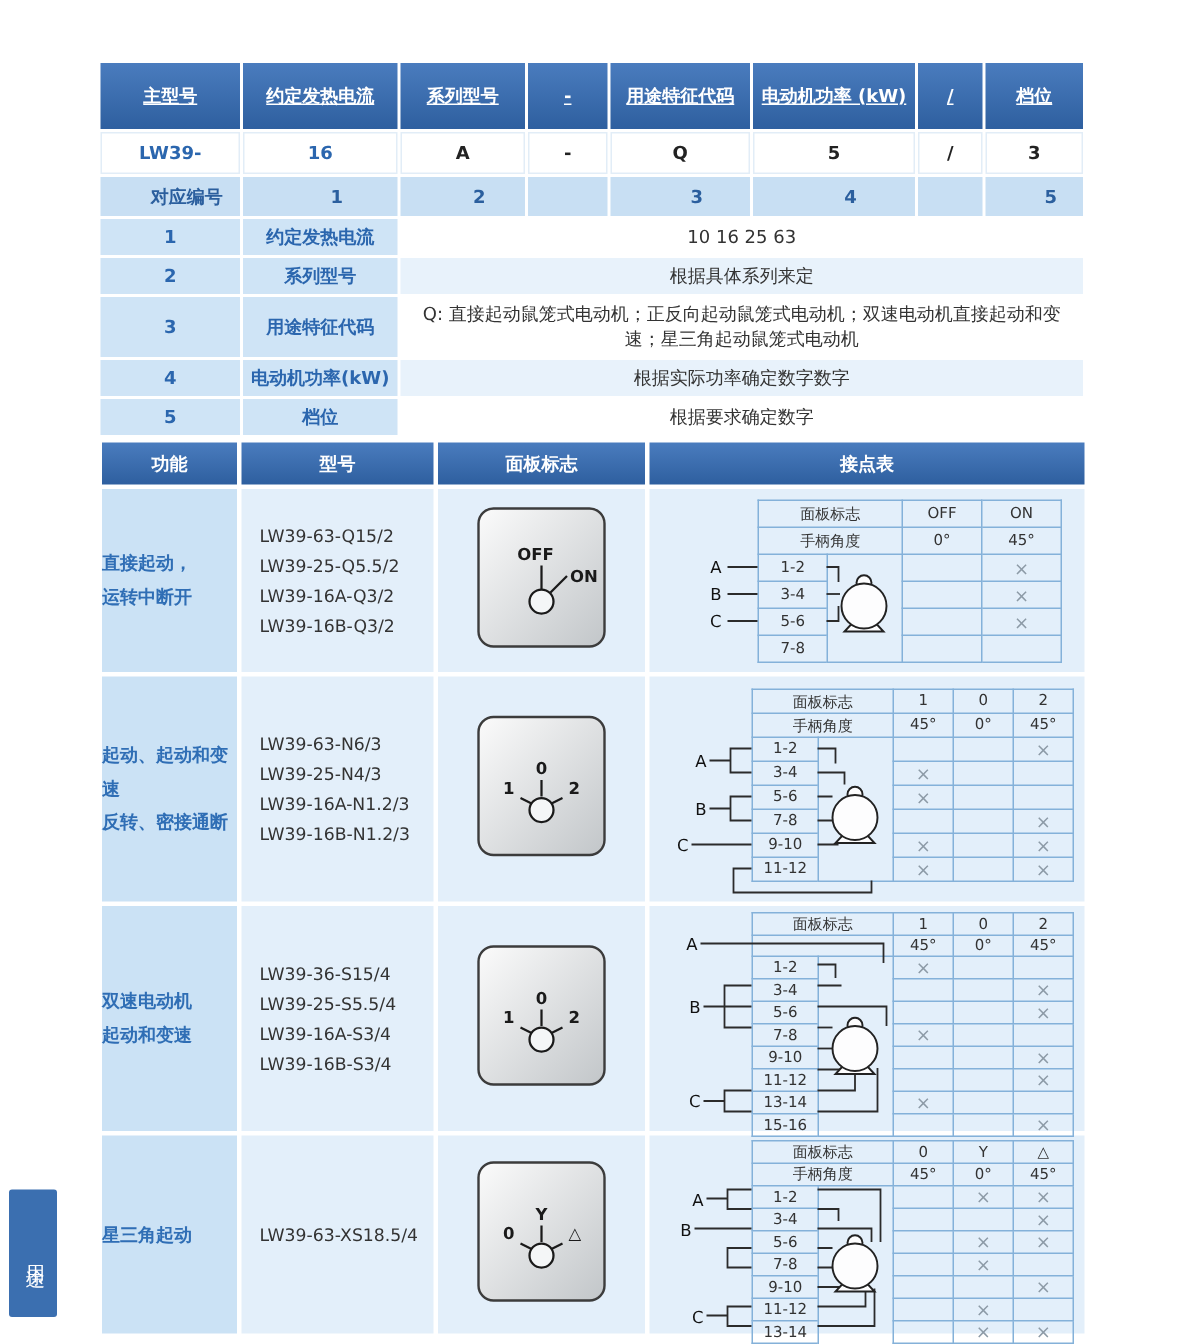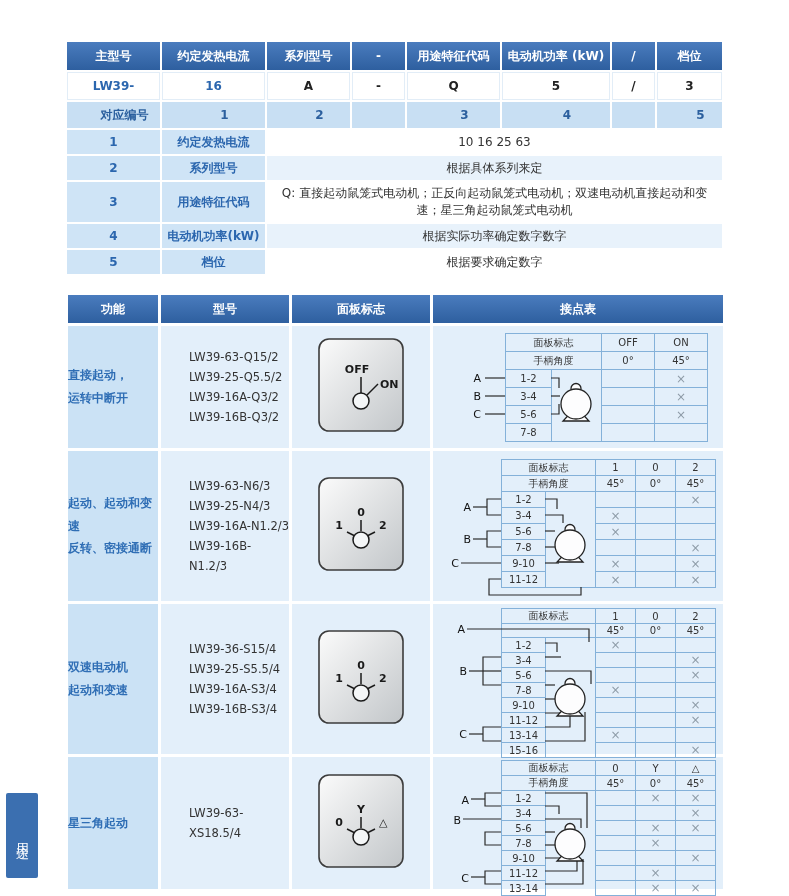--- a/index.html
+++ b/index.html
@@ -10,22 +10,23 @@
   }
   .title { position:absolute; left:65px; top:10px; font-size:14px; font-weight:bold; color:#1a1a1a; }
 
   
   table.t1 {
     position:absolute; left:65px; top:40px;
     border-collapse:separate; border-spacing:2px; table-layout:fixed;
   }
   table.t1 th, table.t1 td { font-size:12px; text-align:center; vertical-align:middle; }
   table.t1 th {
-    height:28px; color:#fff; font-weight:bold;
+    height:44px; color:#fff; font-weight:bold;
     background:linear-gradient(180deg,#4a7cbe,#2e5f9f);
+    text-decoration:underline;
   }
   tr.ex td { height:28px; background:#fff; border:1px solid #e2edf7; color:#222; font-weight:bold;margin-top:21px; }
   tr.ex td.bl { color:#2b66ae; }
   tr.ix td { height:26px; background:#c8dff3; color:#2b5f9e; font-weight:bold;padding-left:22px; }
   tr.nt td { height:24px; }
   tr.nt td.no, tr.nt td.lb { background:#cfe4f6; color:#2b66ae; font-weight:bold; }
   tr.nt td.ds { background:#fff; color:#333; padding:2px 8px; }
   tr.nt.alt td.ds { background:#e8f2fb; }
   tr.nt.tall td { height:40px; }
 
@@ -35,21 +36,21 @@
     border-collapse:separate; border-spacing:3px; table-layout:fixed;
   }
   table.t2 th {
     height:28px; color:#fff; font-weight:bold; font-size:12px;
     background:linear-gradient(180deg,#4a7cbe,#2e5f9f);
     margin-left:45px;
   }
   td.fn { background:#cbe2f5; color:#2f6eb5; font-weight:600; font-size:12px;
           text-align:left; padding-left:0; vertical-align:middle; line-height:1.9; }
   td.md { background:#e3effa; color:#333; font-size:11.5px; text-align:left;
-          padding-left:28px; vertical-align:middle; line-height:1.75; }
+          padding-left:12px; vertical-align:middle; line-height:1.75; }
   td.pn { background:#e3effa; text-align:center; vertical-align:middle; }
   td.ct { background:#e3effa; padding:0; vertical-align:top; }
   .ct-wrap { position:relative; width:100%; }
 
   
   table.ctab { position:absolute; border-collapse:collapse; table-layout:fixed; background:transparent; }
   table.ctab td { border:1px solid #84b1d9; font-size:10px; color:#333; text-align:center; vertical-align:middle; padding:0; }
   table.ctab td.cmot { border-top:1px solid #84b1d9; border-bottom:1px solid #84b1d9; }
   table.ctab td.cm { color:#8d9ba7; font-size:12px; }
   table.ct1 tr { height:18px; }

